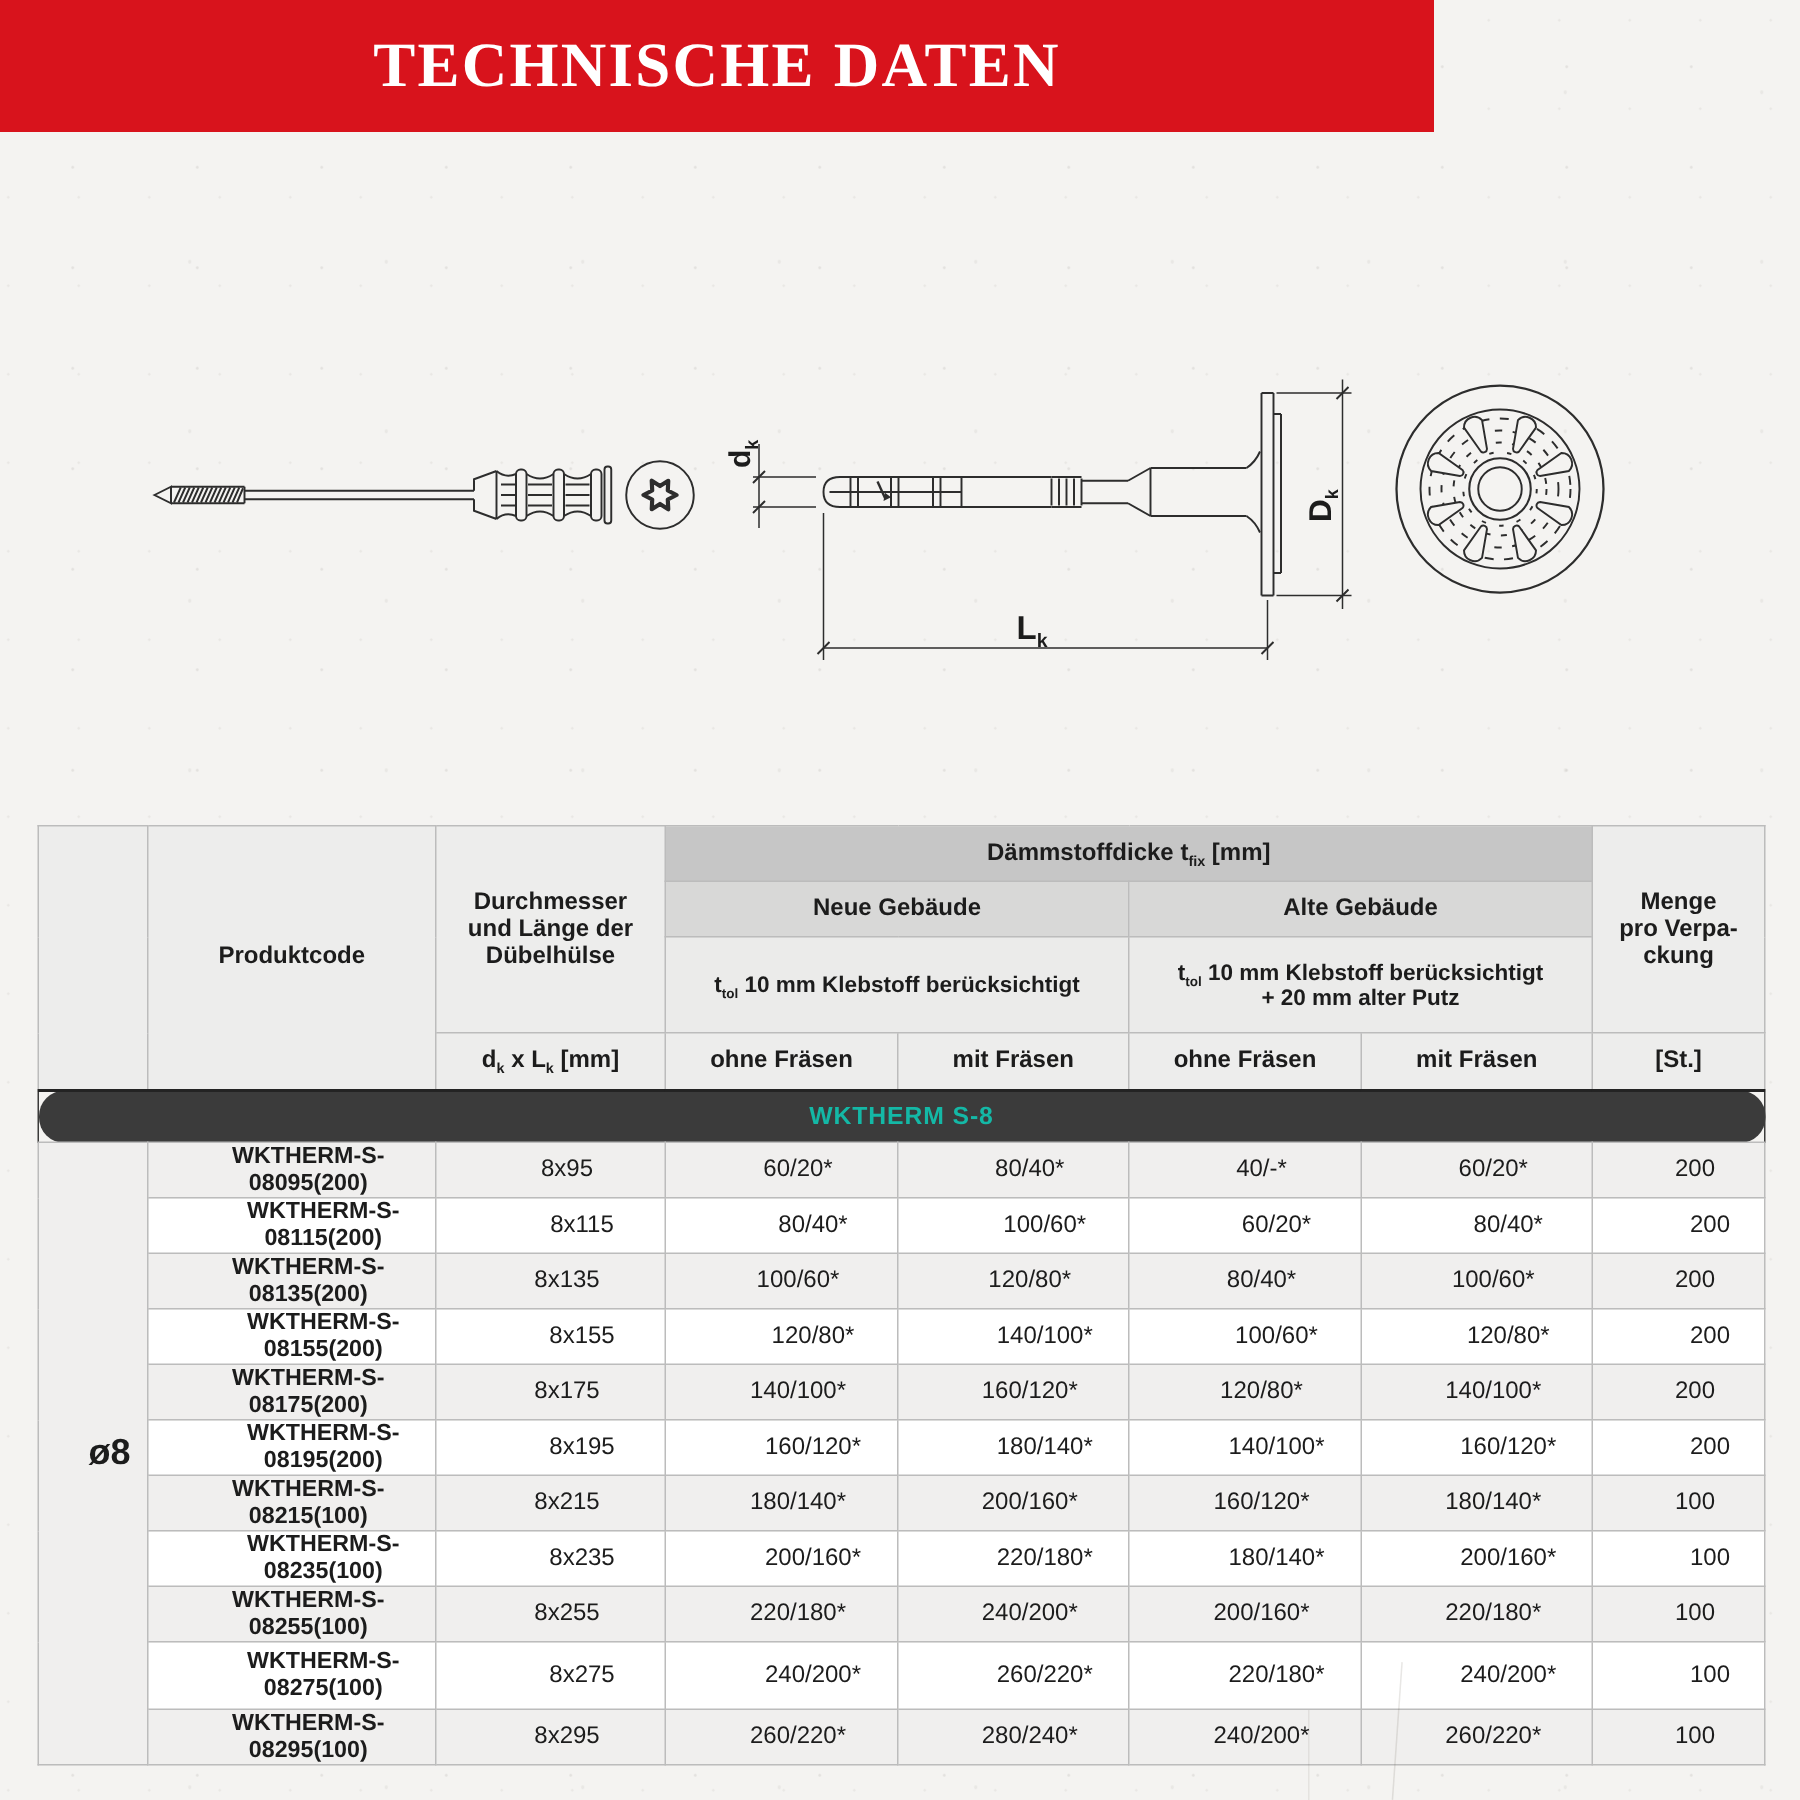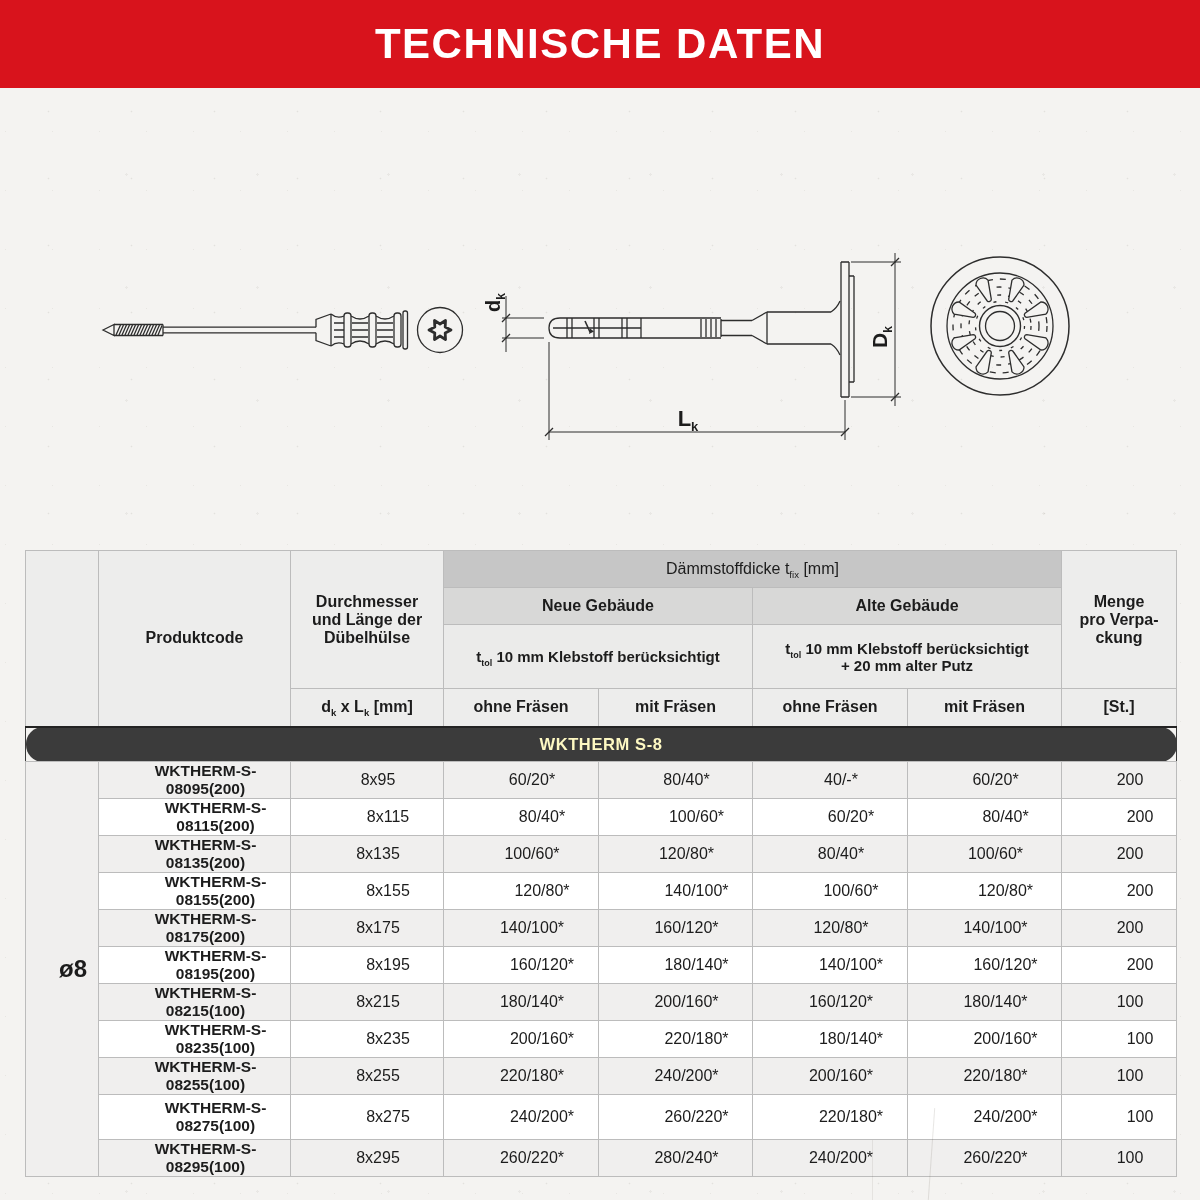--- a/index.html
+++ b/index.html
@@ -8,45 +8,45 @@
     position:relative;width:1200px;height:1200px;overflow:hidden;
     background-color:#f4f3f1;
     background-image:
       radial-gradient(circle, rgba(110,105,95,.13) 0.7px, transparent 1.1px),
       radial-gradient(circle, rgba(120,115,100,.10) 0.6px, transparent 1px),
       radial-gradient(circle, rgba(100,95,85,.08) 1px, transparent 1.4px);
     background-size:83px 67px, 47px 59px, 131px 113px;
     background-position:7px 11px, 29px 43px, 61px 5px;
   }
   .banner{
-    position:absolute;top:0;left:0;width:1200px;height:88px;
-    background:#d8131c;display:flex;align-items:center;justify-content:center;
+    position:absolute;top:0;left:0;width:956px;height:88px;
+    background:#d8131c;display:flex;align-items:center;justify-content:center;font-family:Liberation Serif, serif;
   }
   .banner-title{
     color:#ffffff;font-size:42px;font-weight:bold;letter-spacing:1.5px;margin:0;
   }
   .crease{position:absolute;width:1px;background:rgba(90,85,70,.14);}
   .crease.c1{left:931px;top:1108px;height:92px;transform:rotate(4deg);}
   .crease.c2{left:872px;top:1140px;height:60px;opacity:.7;}
   svg.drawings{position:absolute;top:225px;left:0;width:1200px;height:240px;}
   .tech-table{
     position:absolute;top:550px;left:25px;width:1151px;
     border-collapse:collapse;table-layout:fixed;
     color:#1c1c1c;font-size:16px;
   }
   .tech-table td{
     border:1px solid #bcbcbc;text-align:center;vertical-align:middle;padding:0 4px;
     background:#ffffff;
   }
   .tech-table td.hd{background:#ededec;font-weight:bold;}
-  .tech-table td.hd-dark{background:#c6c6c6;font-weight:normal;}
+  .tech-table td.hd-dark{background:#c6c6c6;font-weight:bold;}
   .tech-table td.hd-mid{background:#d8d8d7;font-weight:bold;}
   .tech-table td.hd-light{background:#ebebea;font-weight:bold;font-size:15px;}
   .tech-table td.bar{
-    background:#3b3b3b;color:#fef9c3;font-weight:bold;font-size:16.5px;
+    background:#3b3b3b;color:#14b8a6;font-weight:bold;font-size:16.5px;
     letter-spacing:.6px;border-left:1px solid #3b3b3b;border-right:1px solid #3b3b3b;
     border-top:2px solid #232323;
     border-radius:17px;
   }
   .tech-table tr.data-odd td{background:#f0efee;padding-left:26px;}
   .tech-table tr.data-even td{background:#ffffff;padding-left:46px;}
   .tech-table td.code{font-weight:bold;font-size:15.5px;}
   .tech-table td.dia{background:#ededec;font-weight:bold;font-size:24px;}
   sub{font-size:60%;line-height:0;}
   .line2{display:block;text-align:center;}

